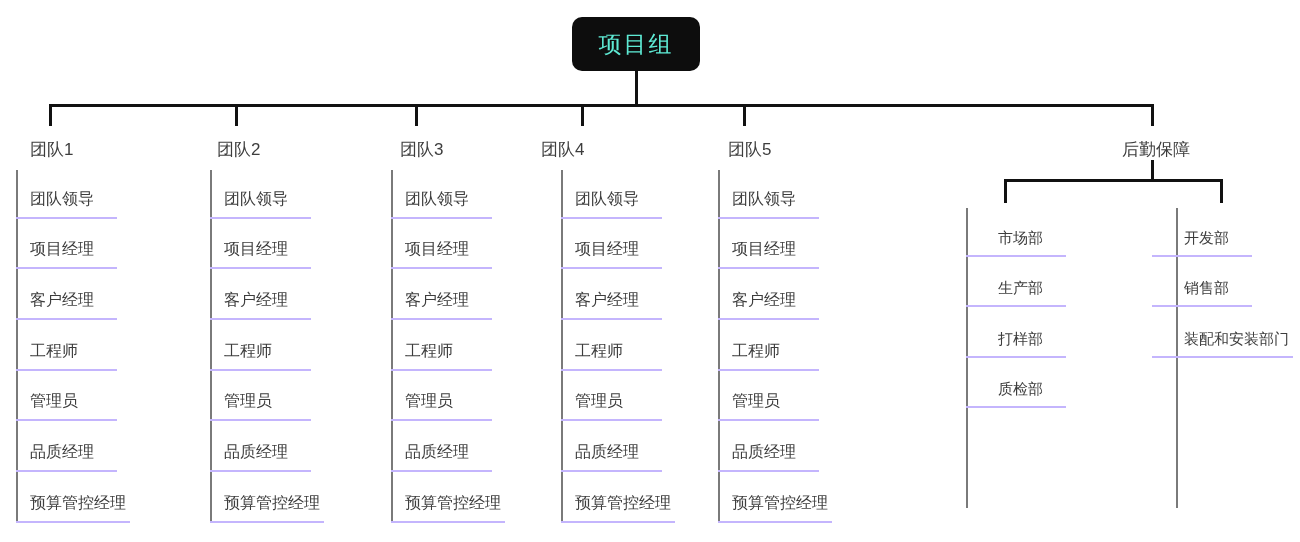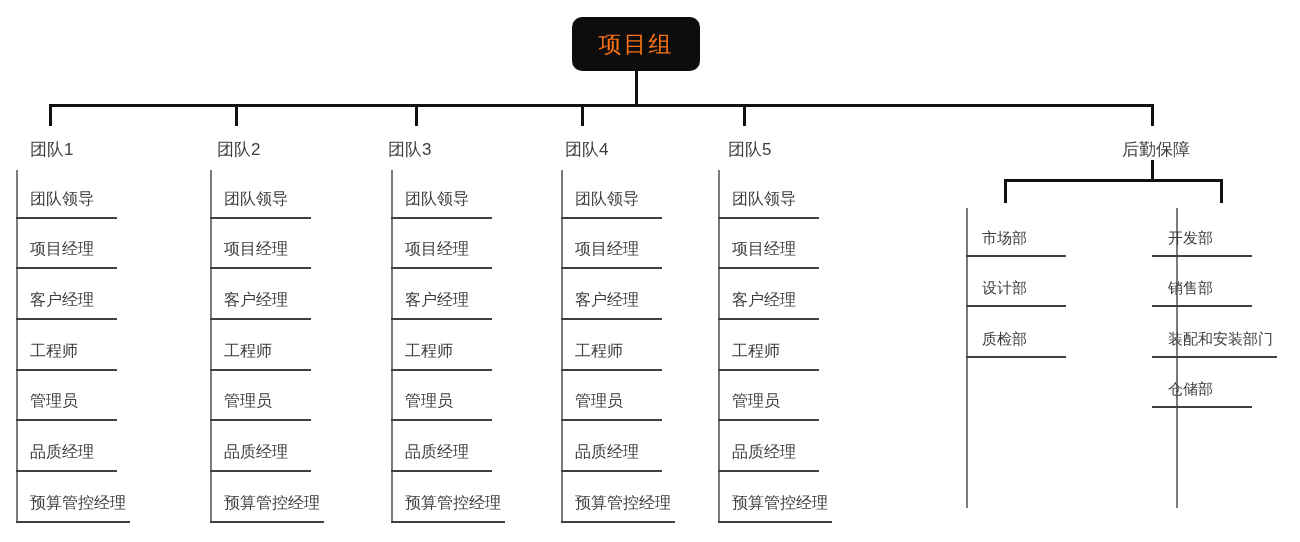--- a/index.html
+++ b/index.html
@@ -13,21 +13,21 @@
   }
   .root-box {
     position: absolute;
     left: 572px; top: 17px;
     width: 128px; height: 54px;
     background: #0d0d0d;
     border-radius: 10px;
     display: flex; align-items: center; justify-content: center;
   }
   .root-box span {
-    color: #f97316;
+    color: #5eead4;
     font-size: 23px;
     letter-spacing: 2px;
   }
   .line { position: absolute; background: #111111; }
   .branch-label {
     position: absolute;
     top: 138px;
     font-size: 17px;
     color: #3d3d3d;
     white-space: nowrap;
@@ -43,29 +43,29 @@
     margin: 0; padding: 0;
   }
   ul.hang li {
     box-sizing: border-box;
     height: 50.7px;
     min-width: 101px;
     width: fit-content;
     display: flex;
     align-items: flex-end;
     padding: 0 4px 7px 14px;
-    border-bottom: 2px solid #404040;
+    border-bottom: 2px solid #c4b5fd;
     font-size: 16px;
     color: #3d3d3d;
     white-space: nowrap;
   }
   ul.hang.dept li {
     height: 50.2px;
     min-width: 100px;
-    padding-left: 16px;
+    padding-left: 32px;
     font-size: 15px;
   }
 </style>
 </head>
 <body>
 
 <div class="canvas">
 
   <div class="root-box">
     <span>项目组</span>
@@ -75,22 +75,22 @@
   <div class="line" style="left:49px;top:104px;width:1105px;height:3px"></div>
   <div class="line" style="left:49px;top:104px;width:3px;height:22px"></div>
   <div class="line" style="left:235px;top:104px;width:3px;height:22px"></div>
   <div class="line" style="left:415px;top:104px;width:3px;height:22px"></div>
   <div class="line" style="left:581px;top:104px;width:3px;height:22px"></div>
   <div class="line" style="left:743px;top:104px;width:3px;height:22px"></div>
   <div class="line" style="left:1151px;top:104px;width:3px;height:22px"></div>
 
   <div class="branch-label" style="left:30px">团队1</div>
   <div class="branch-label" style="left:217px">团队2</div>
-  <div class="branch-label" style="left:388px">团队3</div>
-  <div class="branch-label" style="left:565px">团队4</div>
+  <div class="branch-label" style="left:400px">团队3</div>
+  <div class="branch-label" style="left:541px">团队4</div>
   <div class="branch-label" style="left:728px">团队5</div>
   <div class="branch-label" style="left:1122px">后勤保障</div>
 
   <div class="spine" style="left:16px;top:170px;height:353px"></div>
   <ul class="hang" style="left:16px;top:168px">
     <li>
         <span>团队领导</span>
       </li>
     <li>
         <span>项目经理</span>
@@ -216,36 +216,36 @@
   <div class="line" style="left:1004px;top:179px;width:219px;height:3px"></div>
   <div class="line" style="left:1004px;top:179px;width:3px;height:24px"></div>
   <div class="line" style="left:1220px;top:179px;width:3px;height:24px"></div>
 
   <div class="spine" style="left:966px;top:208px;height:300px"></div>
   <ul class="hang dept" style="left:966px;top:207px">
     <li>
         <span>市场部</span>
       </li>
     <li>
-        <span>设计部</span>
+        <span>生产部</span>
+      </li>
+    <li>
+        <span>打样部</span>
       </li>
     <li>
         <span>质检部</span>
       </li>
   </ul>
 
   <div class="spine" style="left:1176px;top:208px;height:300px"></div>
   <ul class="hang dept" style="left:1152px;top:207px">
     <li>
         <span>开发部</span>
       </li>
     <li>
         <span>销售部</span>
       </li>
     <li>
         <span>装配和安装部门</span>
       </li>
-    <li>
-        <span>仓储部</span>
-      </li>
   </ul>
 
 </div>
 
 </body></html>

